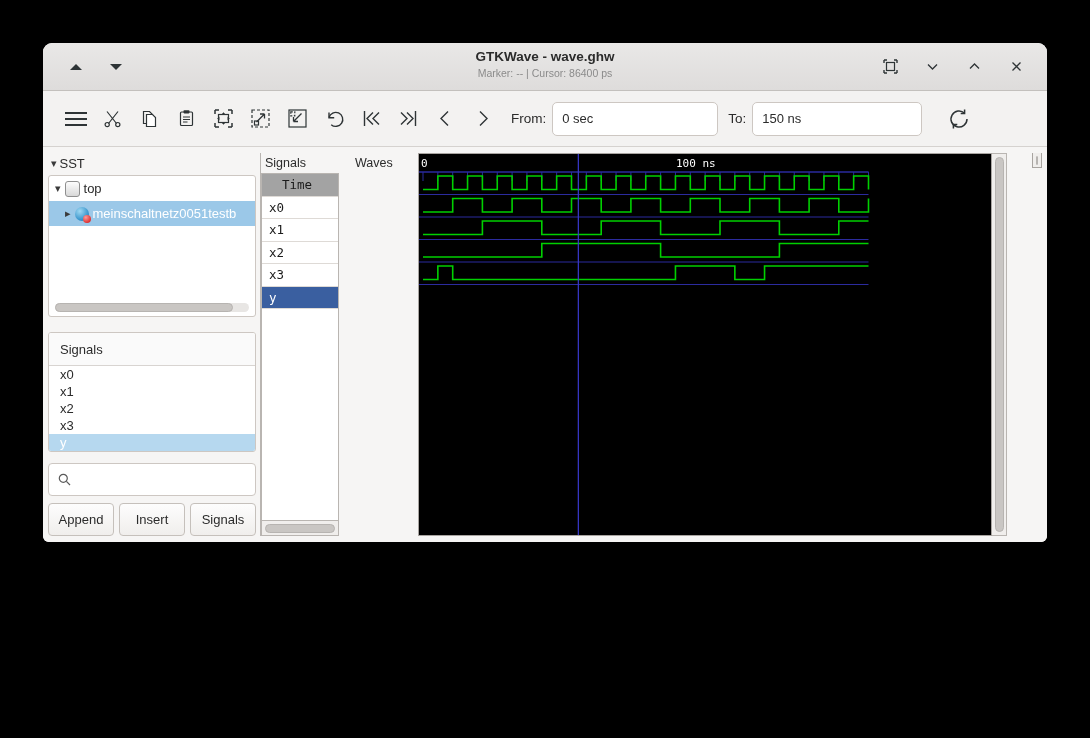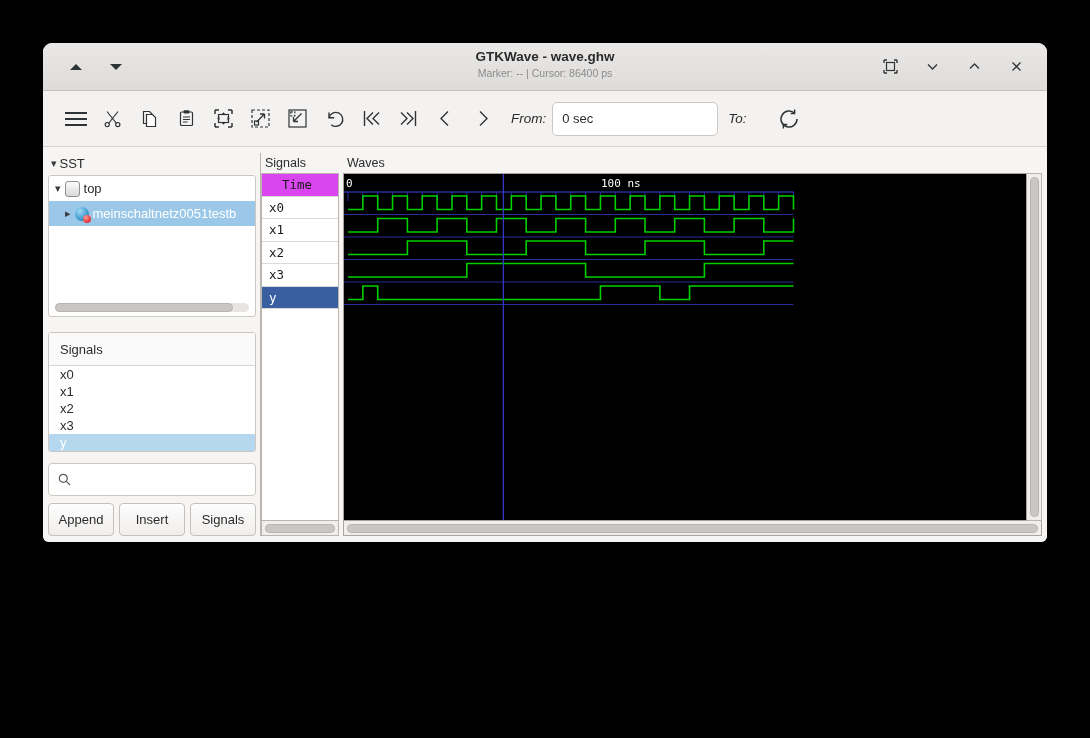--- a/index.html
+++ b/index.html
@@ -56,21 +56,21 @@
     border-bottom: 1px solid #d5d2cf;
     display: flex; align-items: center;
     padding: 0 14px; gap: 0px;
   }
   .tool {
     width: 37px; height: 34px;
     display: flex; align-items: center; justify-content: center;
     color: #2e3436; cursor: default; border-radius: 4px;
   }
   .tool svg { display:block; }
-  .tb-label { font-size: 13.5px; color: #2b2b2b; margin: 0 6px 0 10px; font-style: italic; }
+  .tb-label { font-size: 13.5px; color: #2b2b2b; margin: 0 6px 0 10px; }
   .tb-input {
     height: 32px; border: 1px solid #cdc7c2; border-radius: 5px;
     background: #ffffff; font-size: 13px; color: #2b2b2b;
     padding: 0 9px; display:flex; align-items:center;
     font-family: "Liberation Sans", sans-serif;
   }
   #from-field { width: 146px; }
   #to-field { width: 150px; }
 
   
@@ -176,27 +176,27 @@
   }
   .names-box { flex:1; background:#fff; border:1px solid #b9b5b1; border-top:1px solid #b9b5b1; display:flex; flex-direction:column; overflow:hidden; }
   .name-row {
     height: 22.5px; min-height: 22.5px;
     display: flex; align-items: center; padding-left: 7px;
     font-family: "DejaVu Sans Mono", monospace;
     font-size: 12.5px; color: #1b1b1b;
     border-bottom: 1px solid #dedad6;
     box-sizing: border-box;
   }
-  .name-row.time-row { background: #d946ef; font-weight: normal; padding-left: 20px; }
+  .name-row.time-row { background: #a3a3a3; font-weight: normal; padding-left: 20px; }
   .name-row.sel { background: #3a5fa0; color: #ffffff; }
 
   .names-scroll { height: 14px; min-height:14px; background:#f0eeec; border:1px solid #b9b5b1; border-top:none; display:flex; align-items:center; padding: 0 3px; }
   .names-scroll .thumb { width: 100%; height: 9px; background:#c9c6c3; border:1px solid #b7b4b1; border-radius:5px; box-sizing:border-box; }
 
-  .canvas-col { flex: 1; min-width: 0; display: flex; flex-direction: column; margin-left: 4px; }
+  .canvas-col { flex: 1; min-width: 0; display: flex; flex-direction: row; margin-left: 12px; gap: 25px; }
   .canvas-wrap { flex:1; display:flex; min-height:0; }
   .wave-canvas {
     flex: 1; min-width: 0;
     background: #000000;
     border: 1px solid #a8a4a0;
     position: relative; overflow: hidden;
   }
   .vscroll {
     width: 14px; min-width:14px; background:#f0eeec;
     border:1px solid #b9b5b1; border-left:none;
@@ -342,20 +342,21 @@
       <div class="tool">
         <svg width="21" height="21" viewBox="0 0 21 21">
           <path d="M8 3.5L15 10.5L8 17.5" fill="none" stroke="#2e3436" stroke-width="1.4"></path>
         </svg>
       </div>
 
       <span class="tb-label">From:</span>
       <div class="tb-input" id="from-field">0 sec</div>
 
       <span class="tb-label">To:</span>
+      <div class="tb-input" id="to-field">150 ns</div>
 
       <div class="tool" style="margin-left:18px;">
         <svg width="24" height="24" viewBox="0 0 24 24">
           <path d="M20 12a8 8 0 1 1-2.4-5.7" fill="none" stroke="#2e3436" stroke-width="1.5"></path>
           <path d="M4 12a8 8 0 0 1 2.4 5.7" fill="none" stroke="#2e3436" stroke-width="1.5" opacity="0"></path>
           <path d="M17.6 2.6v3.9h-3.9" fill="none" stroke="#2e3436" stroke-width="1.5"></path>
           <path d="M6.4 21.4v-3.9h3.9" fill="none" stroke="#2e3436" stroke-width="1.5"></path>
         </svg>
       </div>
     </div>

